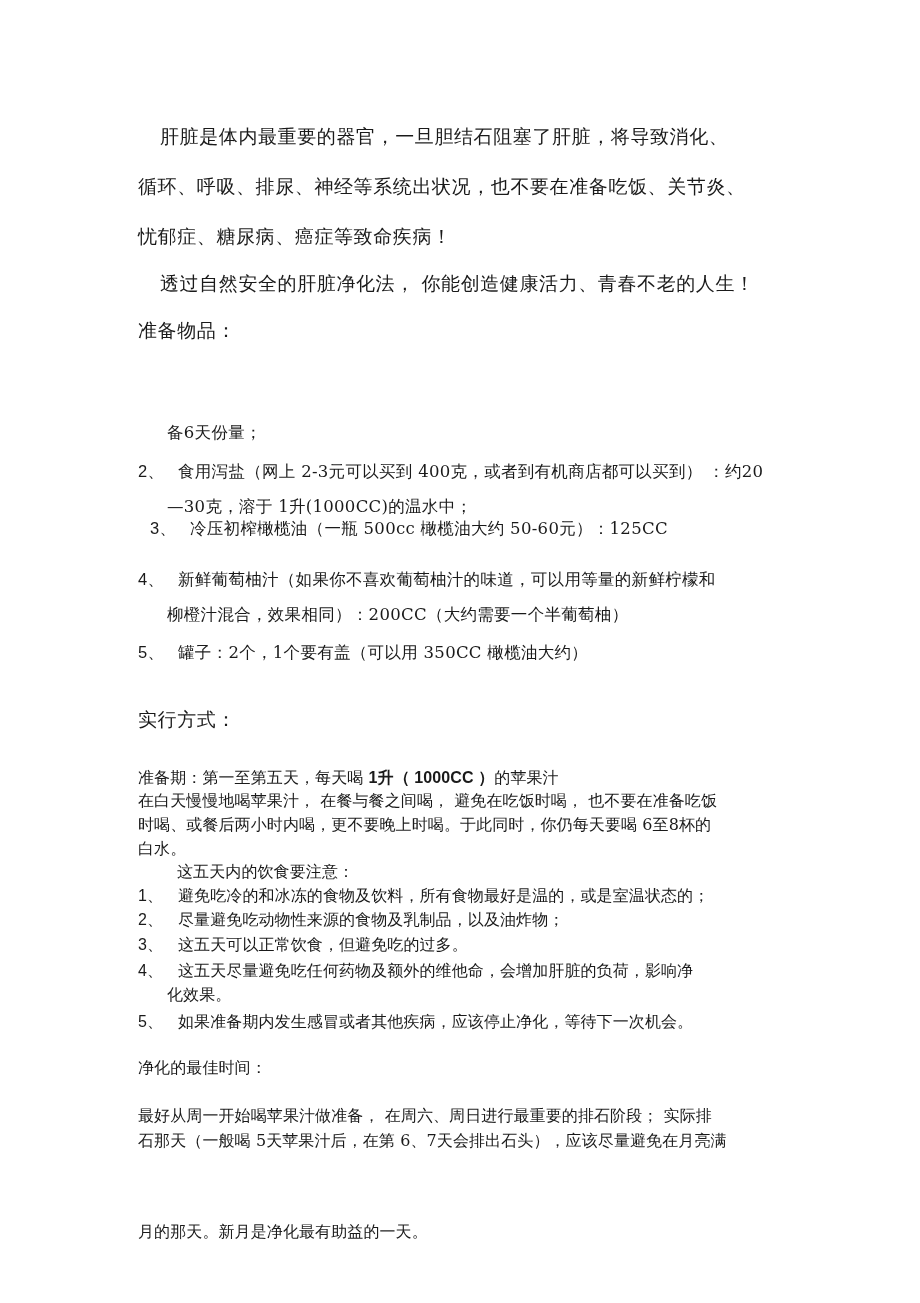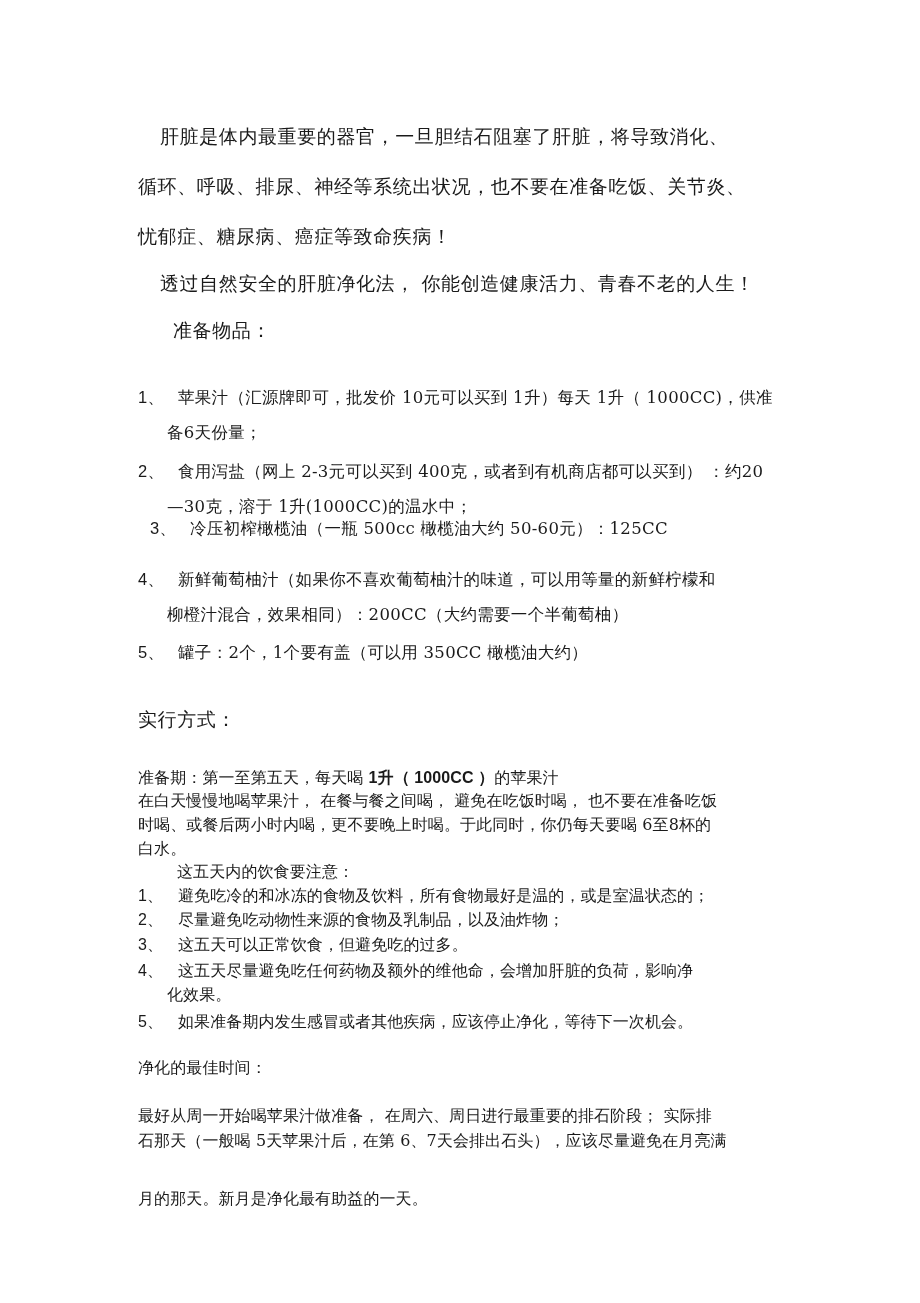--- a/index.html
+++ b/index.html
@@ -16,25 +16,22 @@
 </head>
 <body>
 
 <div class="page">
 
   <div class="ln big" style="top:124px; left:160px;">肝脏是体内最重要的器官，一旦胆结石阻塞了肝脏，将导致消化、</div>
   <div class="ln big" style="top:174px;">循环、呼吸、排尿、神经等系统出状况，也不要在准备吃饭、关节炎、</div>
   <div class="ln big" style="top:224px;">忧郁症、糖尿病、癌症等致命疾病！</div>
   <div class="ln big" style="top:271px; left:160px;">透过自然安全的肝脏净化法，  你能创造健康活力、青春不老的人生！</div>
 
-  <div class="ln big" style="top:318px;margin-left:35px;">准备物品：</div>
+  <div class="ln big" style="top:318px;">准备物品：</div>
 
-  <div class="ln mid" style="top:387px;">
-    <span class="num">1、</span><span>苹果汁（汇源牌即可，批发价  10元可以买到 1升）每天 1升（ 1000CC)，供准</span>
-  </div>
   <div class="ln mid" style="top:422px; left:167px;">备6天份量；</div>
 
   <div class="ln mid" style="top:461px;">
     <span class="num">2、</span><span>食用泻盐（网上  2-3元可以买到  400克，或者到有机商店都可以买到）  ：约20</span>
   </div>
   <div class="ln mid" style="top:496px; left:167px;">—30克，溶于 1升(1000CC)的温水中；</div>
 
   <div class="ln mid" style="top:518px;margin-left:12px;">
     <span class="num">3、</span><span>冷压初榨橄榄油（一瓶   500cc 橄榄油大约 50-60元）：125CC</span>
   </div>
@@ -72,15 +69,15 @@
     <span class="num">4、</span><span>这五天尽量避免吃任何药物及额外的维他命，会增加肝脏的负荷，影响净</span>
   </div>
   <div class="ln sm" style="top:985px; left:167px;">化效果。</div>
   <div class="ln sm" style="top:1012px;">
     <span class="num">5、</span><span>如果准备期内发生感冒或者其他疾病，应该停止净化，等待下一次机会。</span>
   </div>
 
   <div class="ln sm" style="top:1058px;">净化的最佳时间：</div>
   <div class="ln sm" style="top:1106px;">最好从周一开始喝苹果汁做准备，   在周六、周日进行最重要的排石阶段；   实际排</div>
   <div class="ln sm" style="top:1131px;">石那天（一般喝 5天苹果汁后，在第  6、7天会排出石头），应该尽量避免在月亮满</div>
-  <div class="ln sm" style="top:1189px;">月的那天。新月是净化最有助益的一天。</div>
+  <div class="ln sm" style="top:1222px;">月的那天。新月是净化最有助益的一天。</div>
 
 </div>
 
 </body></html>

